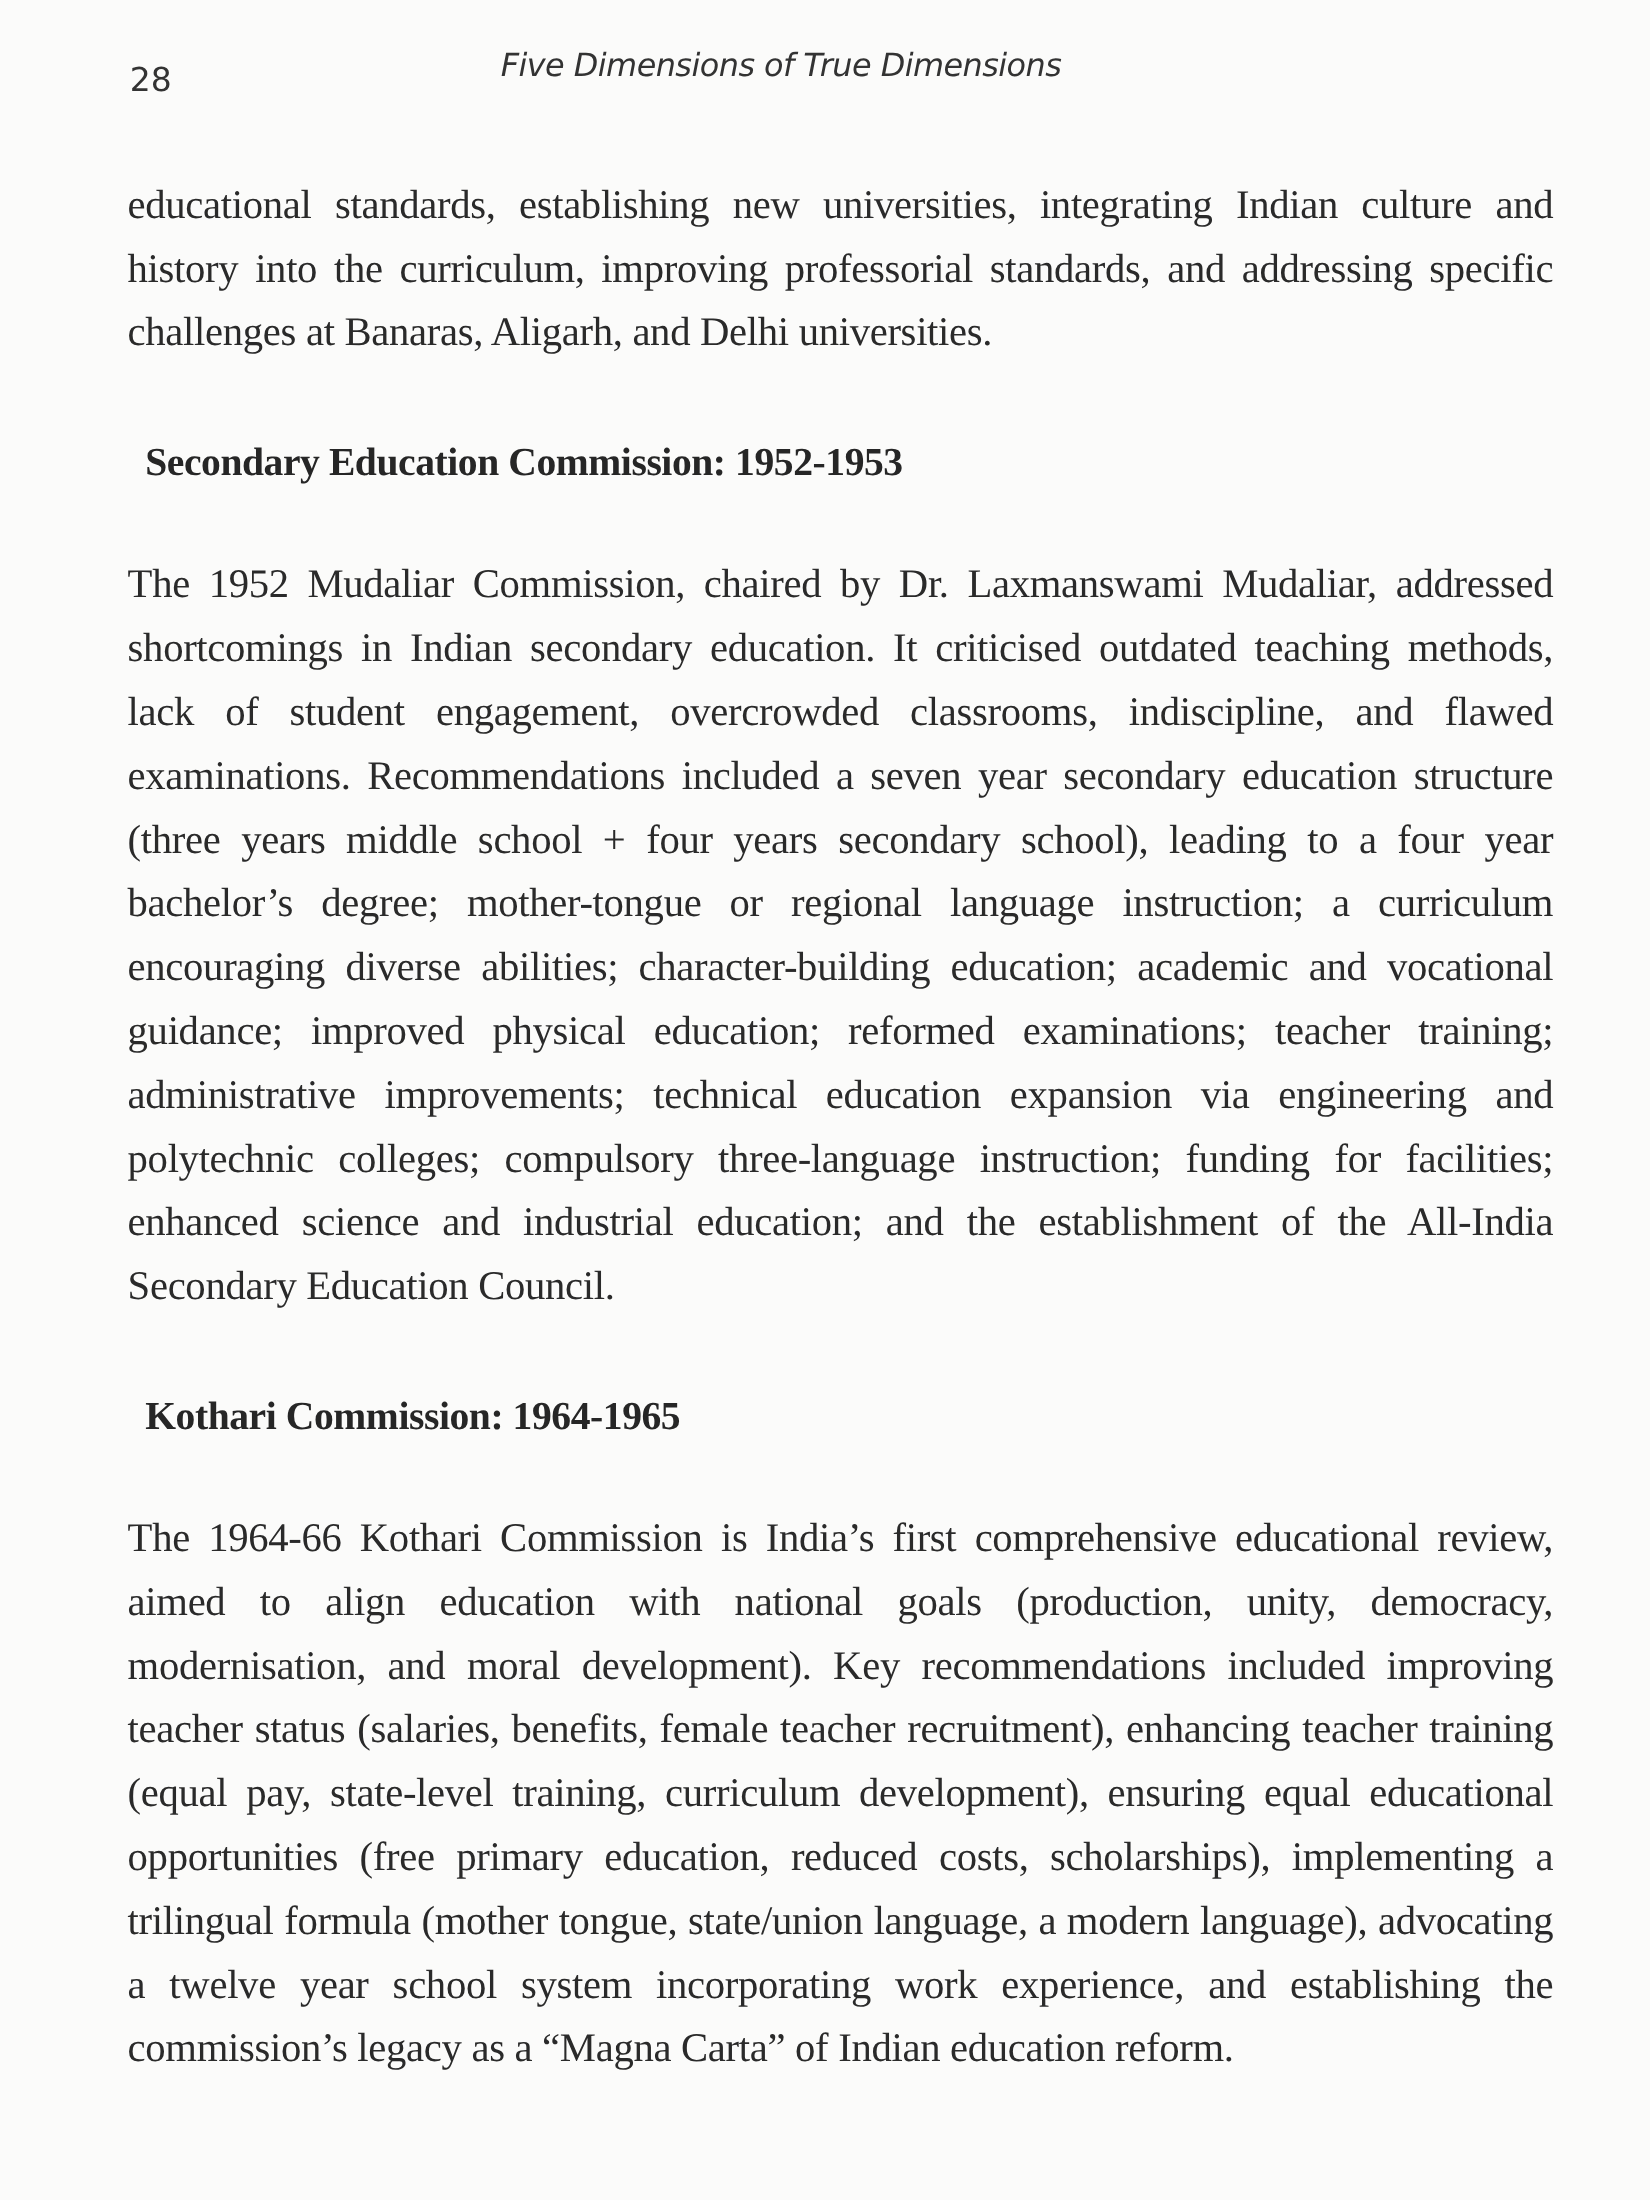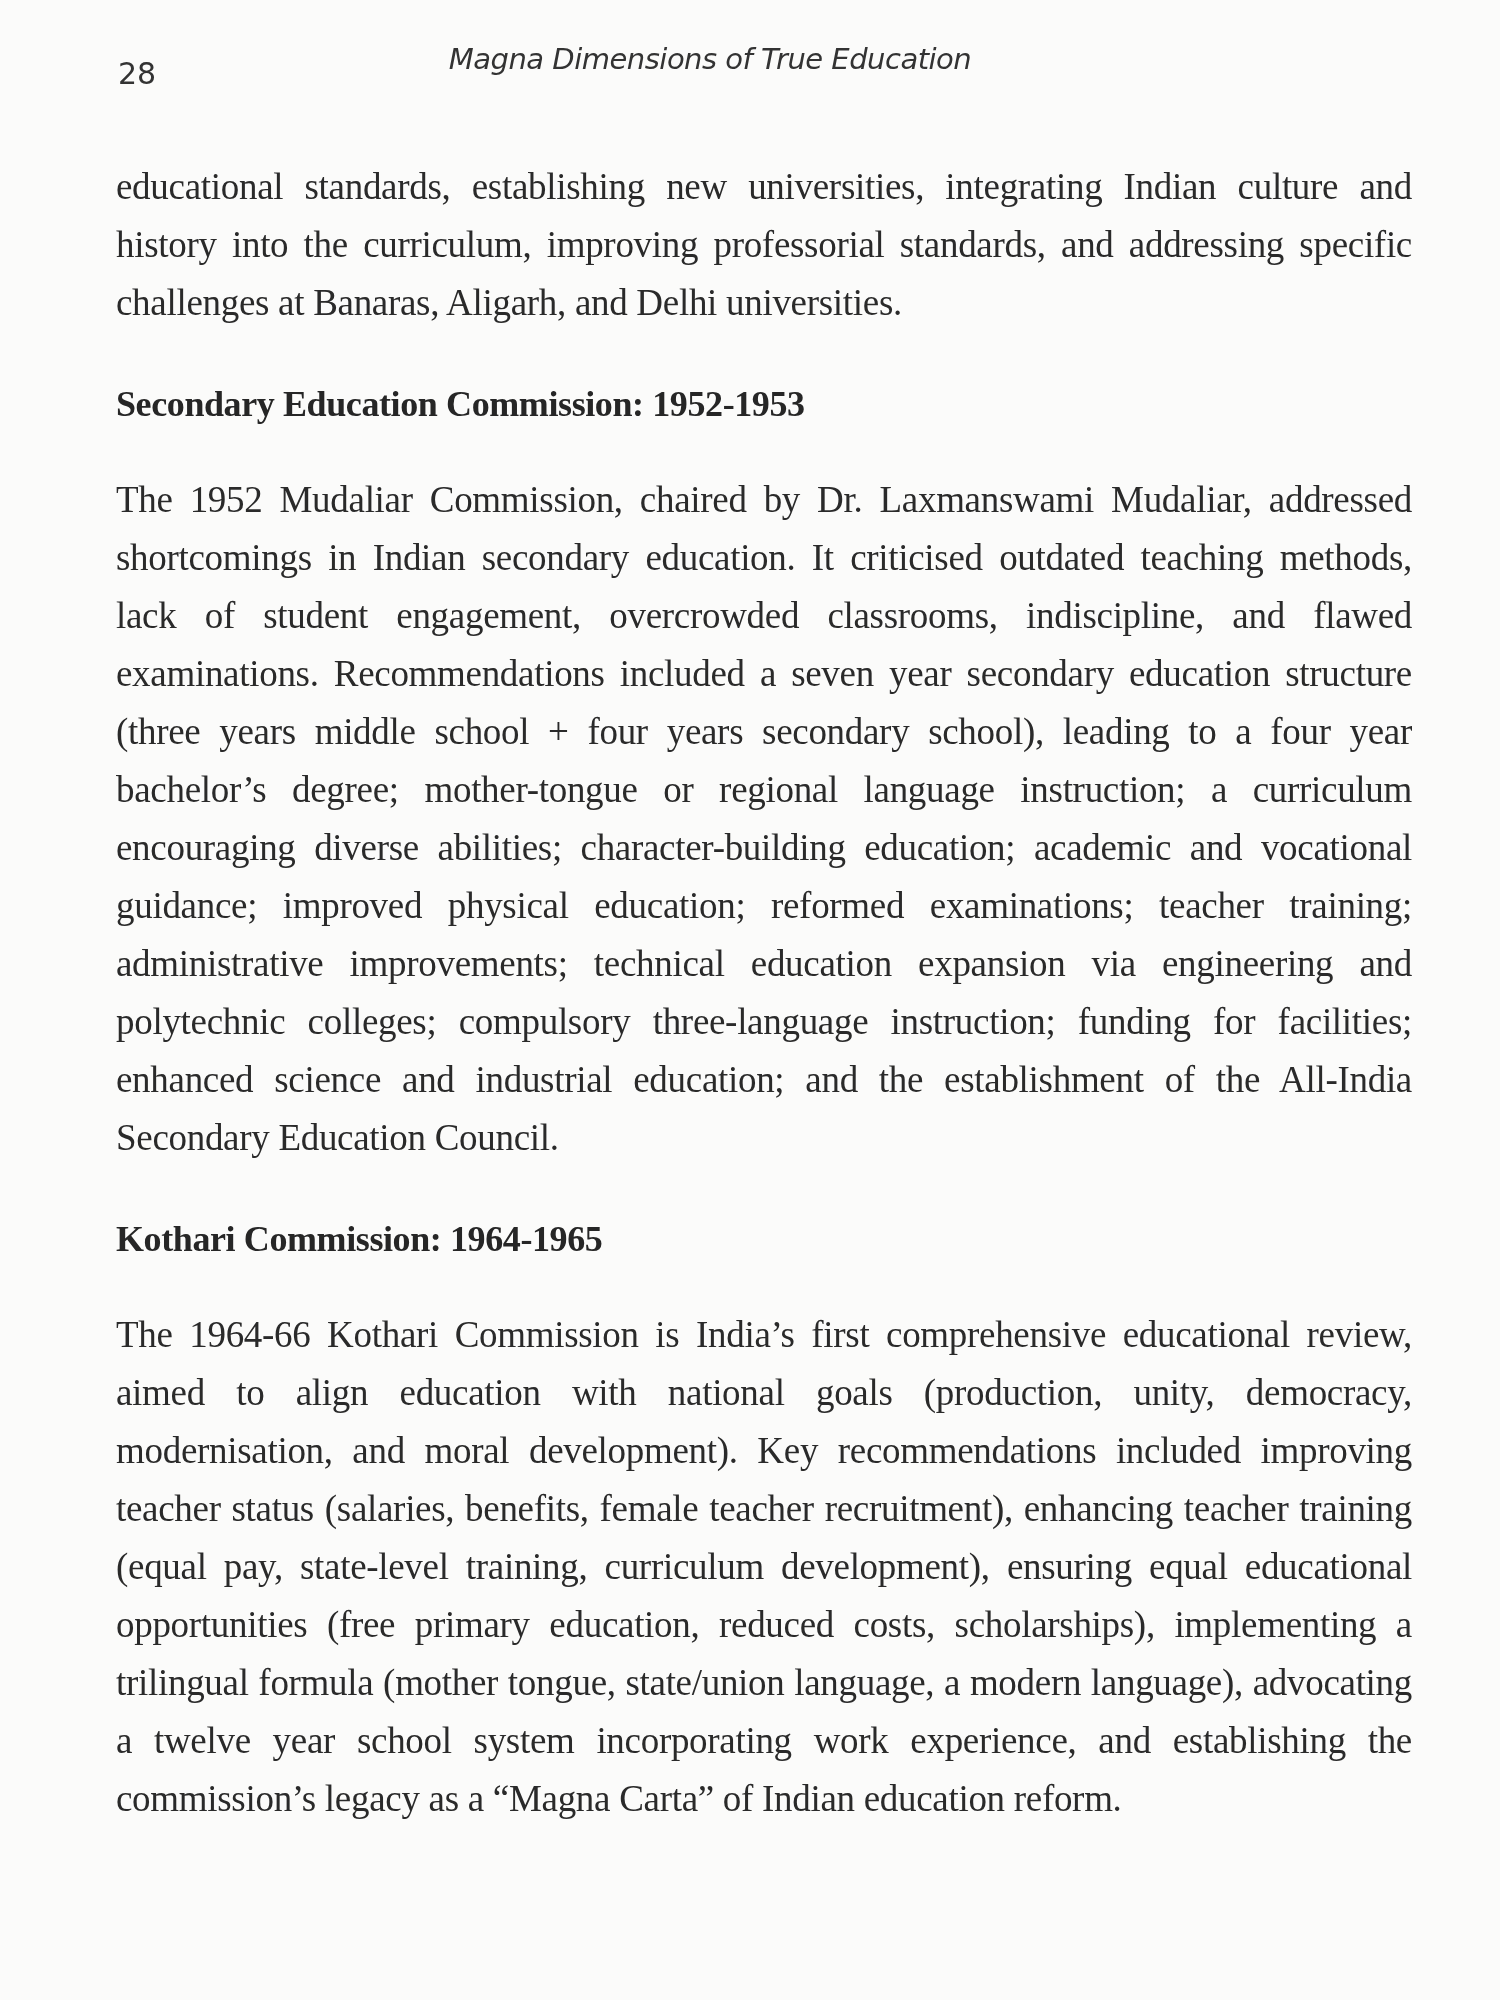--- a/index.html
+++ b/index.html
@@ -25,32 +25,32 @@
   }
   .content {
     position: absolute; left: 116px; top: 158px; width: 1296px;
   }
   p.body {
     margin: 0; font-size: 37px; line-height: 58px;
     text-align: justify; text-align-last: left;
     letter-spacing: -0.3px;
   }
   h2.section-heading {
-    margin: 0; font-size: 36px; font-weight: bold; line-height: 53px;
+    margin: 16px; font-size: 36px; font-weight: bold; line-height: 53px;
     letter-spacing: -0.4px; color: #262626;
   }
   .gap-after-para { height: 46px; }
   .gap-after-heading { height: 40px; }
 </style>
 </head>
 <body>
 
 <div class="page-header">
   <span class="page-number">28</span>
-  <span class="running-title">Magna Dimensions of True Education</span>
+  <span class="running-title">Five Dimensions of True Dimensions</span>
 </div>
 
 <div class="content">
   <p class="body">educational standards, establishing new universities, integrating Indian culture and history into the curriculum, improving professorial standards, and addressing specific challenges at Banaras, Aligarh, and Delhi universities.</p>
   <div class="gap-after-para"></div>
 
   <h2 class="section-heading">Secondary Education Commission: 1952-1953</h2>
   <div class="gap-after-heading"></div>
   <p class="body">The 1952 Mudaliar Commission, chaired by Dr. Laxmanswami Mudaliar, addressed shortcomings in Indian secondary education. It criticised outdated teaching methods, lack of student engagement, overcrowded classrooms, indiscipline, and flawed examinations. Recommendations included a seven year secondary education structure (three years middle school + four years secondary school), leading to a four year bachelor’s degree; mother-tongue or regional language instruction; a curriculum encouraging diverse abilities; character-building education; academic and vocational guidance; improved physical education; reformed examinations; teacher training; administrative improvements; technical education expansion via engineering and polytechnic colleges; compulsory three-language instruction; funding for facilities; enhanced science and industrial education; and the establishment of the All-India Secondary Education Council.</p>
   <div class="gap-after-para"></div>

